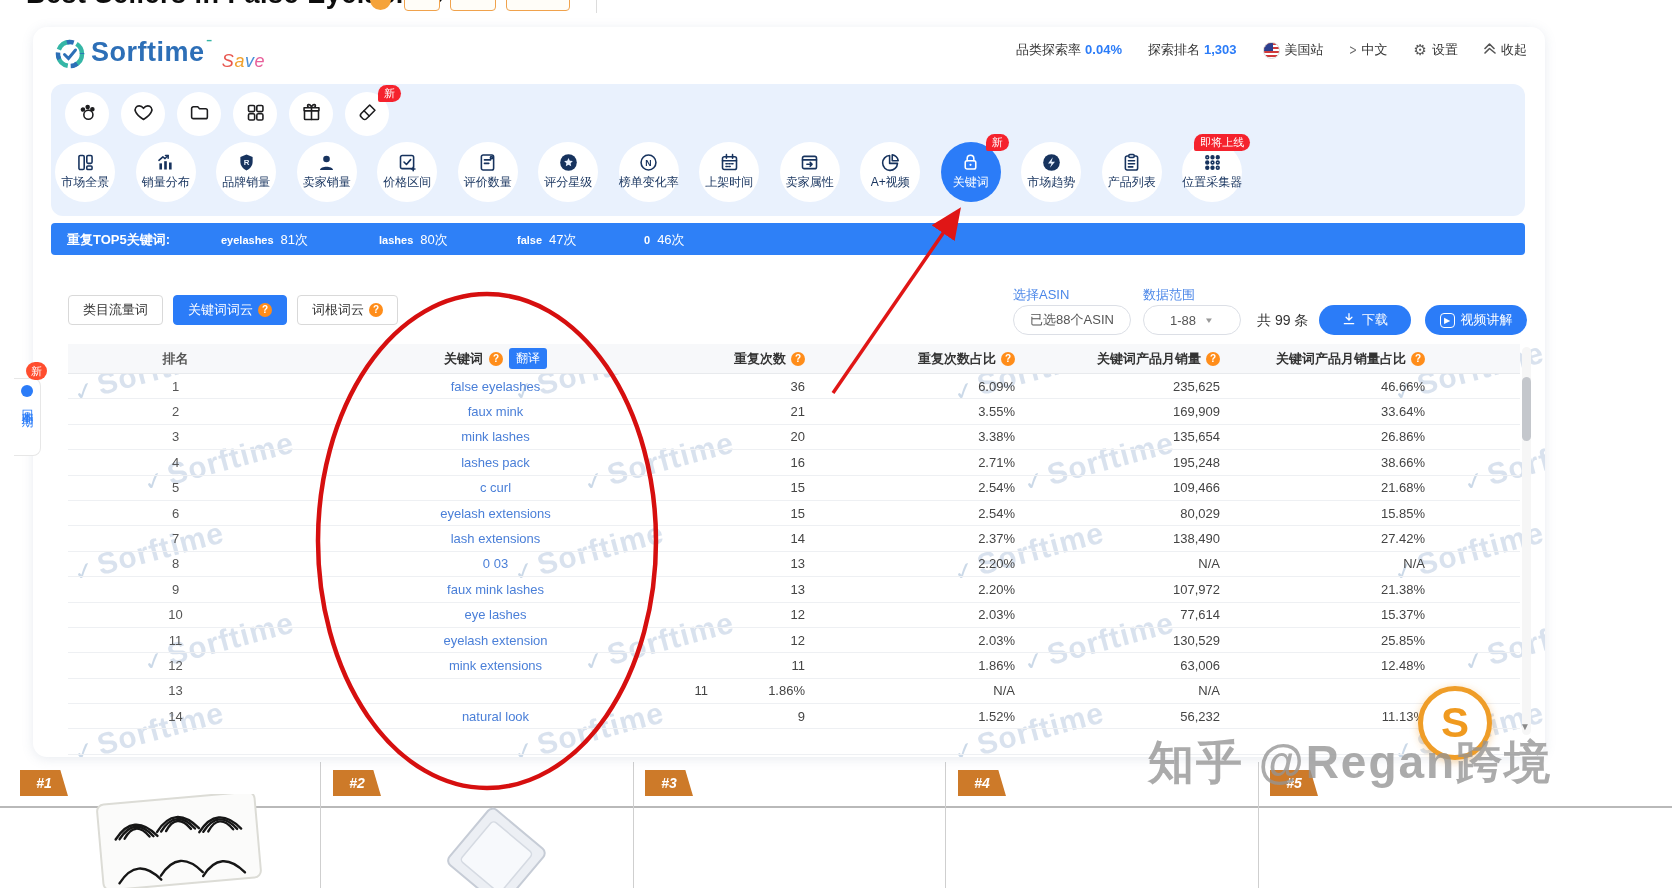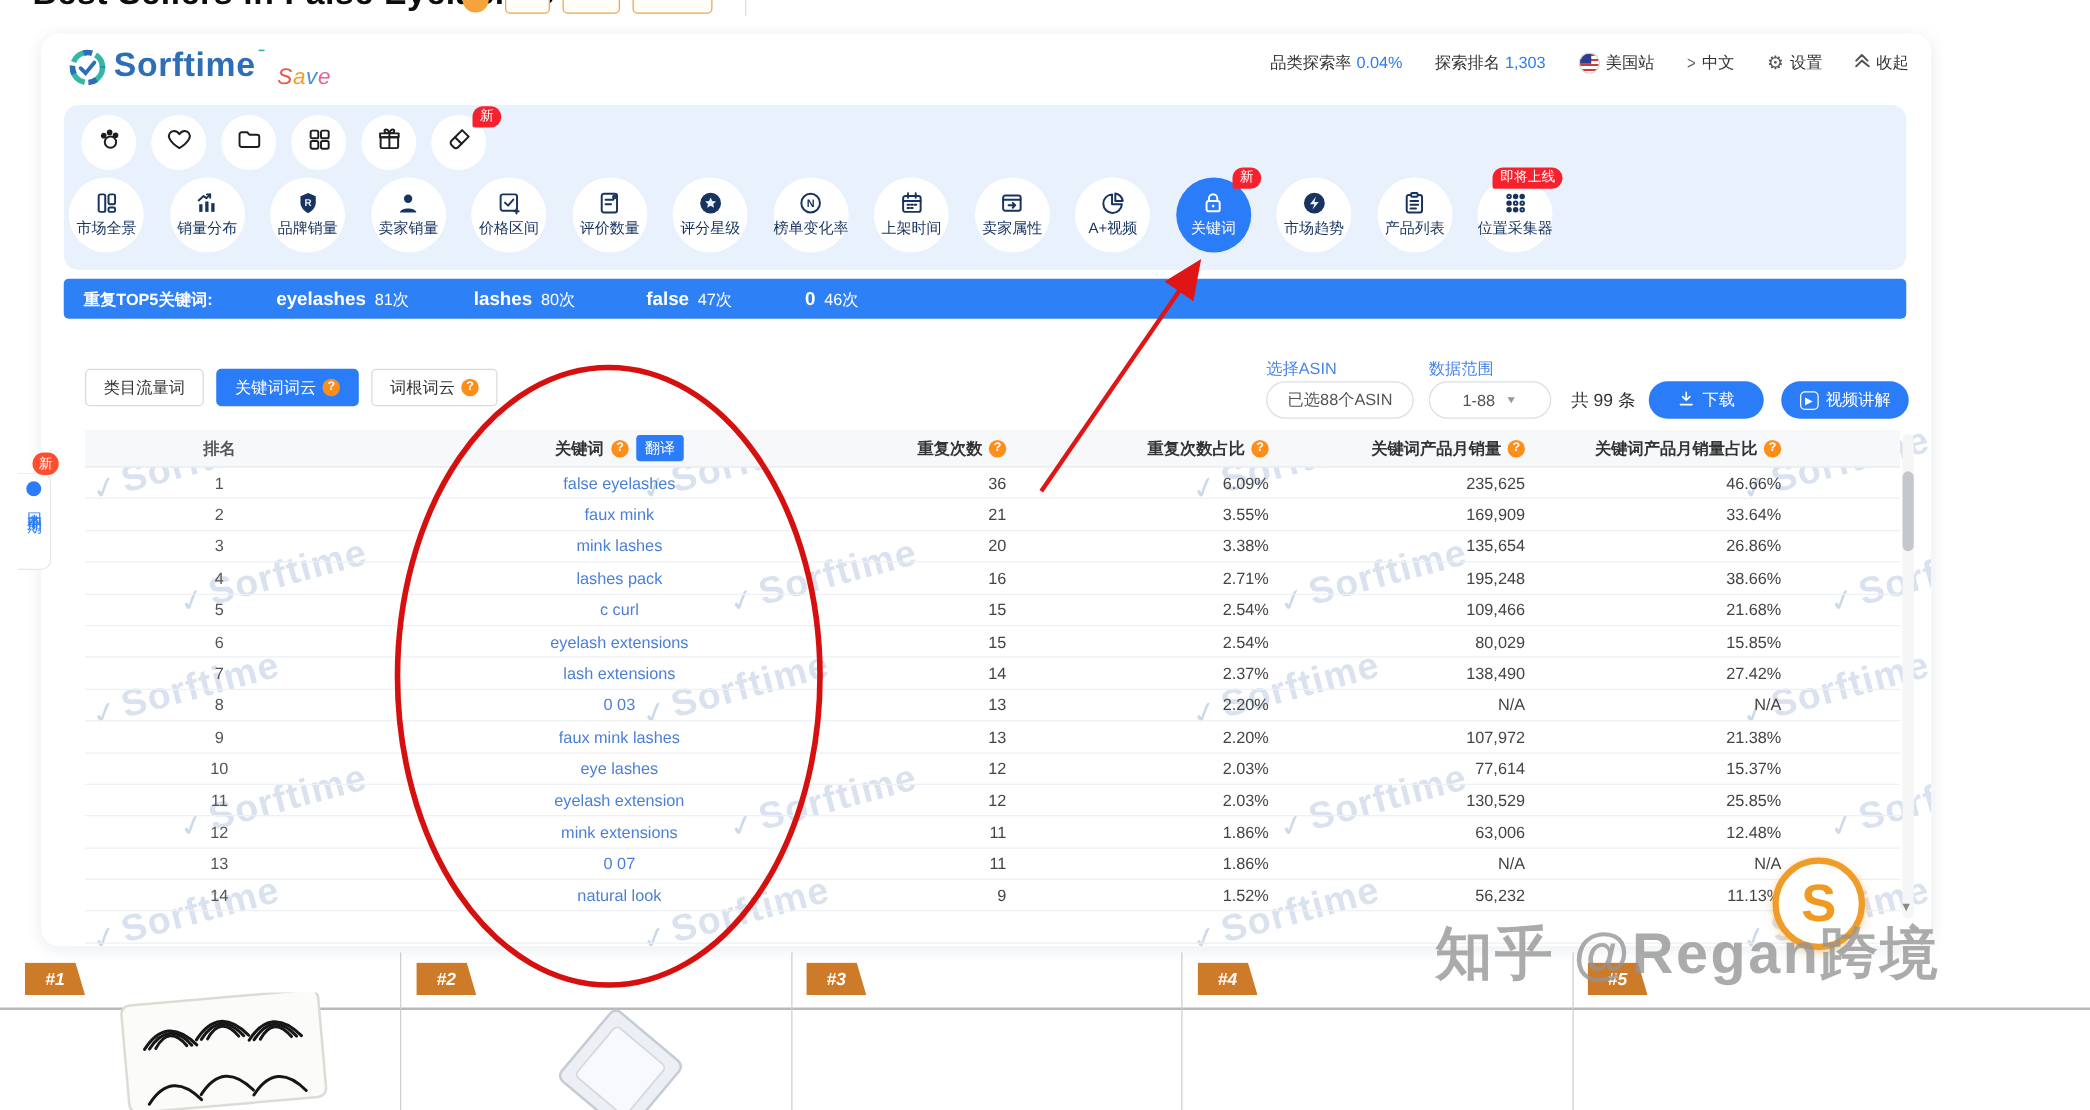--- a/index.html
+++ b/index.html
@@ -24,21 +24,21 @@
 
   
   .card-head { position:absolute; left:0; top:0; width:100%; height:52px; }
   .brand { position:absolute; left:22px; top:10px; display:flex; align-items:flex-start; }
   .brand .logo-svg { margin-top:2px; }
   .brand .brand-text { font-size:27px; font-weight:800; color:#2d6fb7; margin-left:6px; letter-spacing:.5px; }
   .brand .brand-sup { color:#35b6a6; font-weight:800; font-size:16px; margin-left:2px; margin-top:0px; }
   .brand .brand-save { font-size:18px; font-weight:400; font-style:italic; margin:14px 0 0 10px; letter-spacing:.5px; }
   .brand-save .l1{color:#e8574f;} .brand-save .l2{color:#f0a12e;} .brand-save .l3{color:#4a90d9;} .brand-save .l4{color:#e85f9a;}
   .head-stats { position:absolute; right:18px; top:14px; display:flex; align-items:center; gap:26px; font-size:13px; color:#333; }
-  .stat .v { color:#2b7cf8; font-weight:400; margin-left:4px; }
+  .stat .v { color:#2b7cf8; font-weight:700; margin-left:4px; }
   .head-item { display:flex; align-items:center; gap:5px; cursor:pointer; }
   .flag { width:17px; height:17px; border-radius:50%; background:repeating-linear-gradient(180deg,#cf3a3a 0 2px,#fff 2px 4px); position:relative; overflow:hidden; border:1px solid #d8d8d8; }
   .flag::after{ content:""; position:absolute; left:0; top:0; width:9px; height:8px; background:#2c3f8f; }
   .chev { color:#666; font-size:12px; transform:scaleY(1.2); }
   .gear { font-size:15px; color:#555; }
 
   
   .icon-panel { position:absolute; left:18px; top:57px; width:1474px; height:132px; background:#e9f1fd; border-radius:12px; }
   .quick-row { position:absolute; left:14px; top:8px; display:flex; gap:12px; }
   .qcircle { position:relative; width:44px; height:44px; border-radius:50%; background:#fff; display:flex; align-items:center; justify-content:center; color:#1d1d1f; cursor:pointer; }
@@ -49,21 +49,21 @@
   .nav-circle .lbl { font-size:12px; margin-top:1px; white-space:nowrap; color:#17335e; }
   .nav-item.active .nav-circle { background:#2b7cf8; color:#fff; }
   .nav-item.active .nav-circle .lbl { color:#fff; }
   .badge-new { position:absolute; top:-8px; right:-8px; background:#f5222d; color:#fff; font-size:11px; line-height:17px; padding:0 6px; border-radius:9px 9px 9px 2px; white-space:nowrap; z-index:3; }
   .qcircle .badge-new { top:-7px; right:-12px; }
 
   
   .top5-bar { position:absolute; left:18px; top:196px; width:1474px; height:32px; background:#2e80f7; border-radius:4px; color:#fff; font-size:13px; }
   .top5-label { position:absolute; left:16px; top:8px; font-weight:700; }
   .top5-item { position:absolute; top:8px; white-space:nowrap; }
-  .top5-item b { font-weight:700; margin-right:7px; font-size:15px; }
+  .top5-item b { font-weight:700; margin-right:7px; font-size:11px; }
 
   
   .tabs { position:absolute; left:35px; top:268px; display:flex; gap:10px; }
   .tab { height:30px; line-height:28px; padding:0 14px; border:1px solid #d9d9d9; border-radius:4px; background:#fff; font-size:13px; color:#333; cursor:pointer; display:flex; align-items:center; gap:5px; }
   .tab.active { background:#2b7cf8; border-color:#2b7cf8; color:#fff; }
   .qmark { display:inline-block; width:14px; height:14px; border-radius:50%; background:#ff8d1a; color:#fff; font-size:10px; line-height:14px; text-align:center; font-weight:700; }
   .ctl-label { position:absolute; font-size:13px; color:#4a86e8; top:259px; }
   .ctl-asin-label { left:980px; } .ctl-range-label { left:1110px; }
   .pill { position:absolute; top:278px; height:30px; border:1px solid #dcdfe6; border-radius:15px; background:#fff; font-size:13px; color:#555; display:flex; align-items:center; justify-content:center; cursor:pointer; }
   .pill.asin { left:980px; width:118px; }
@@ -586,21 +586,20 @@
         <div class="trow">
           <div class="c-rank">12</div>
           <div class="c-kw"><a>mink extensions</a></div>
           <div class="c-num">11</div>
           <div class="c-num">1.86%</div>
           <div class="c-num">63,006</div>
           <div class="c-num">12.48%</div>
         </div>
         <div class="trow">
           <div class="c-rank">13</div>
-          <div class="c-kw"><a>0 07</a></div>
           <div class="c-num">11</div>
           <div class="c-num">1.86%</div>
           <div class="c-num">N/A</div>
           <div class="c-num">N/A</div>
         </div>
         <div class="trow">
           <div class="c-rank">14</div>
           <div class="c-kw"><a>natural look</a></div>
           <div class="c-num">9</div>
           <div class="c-num">1.52%</div>

